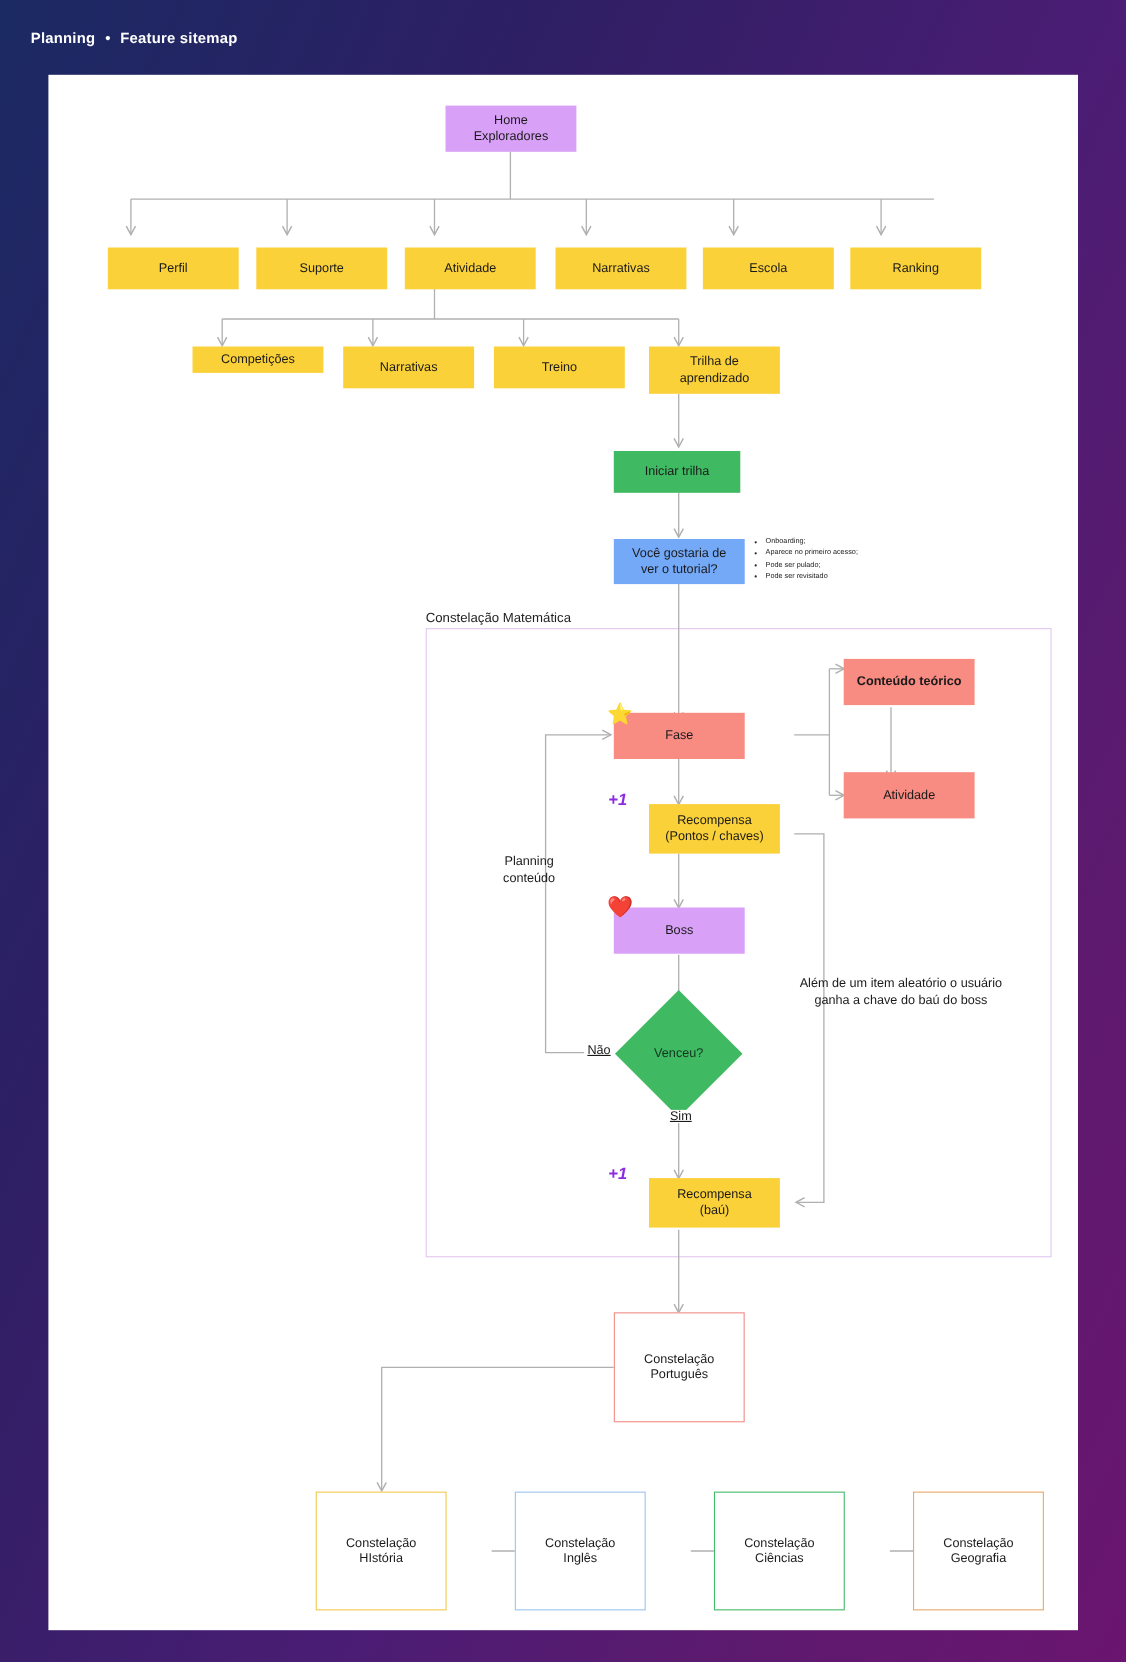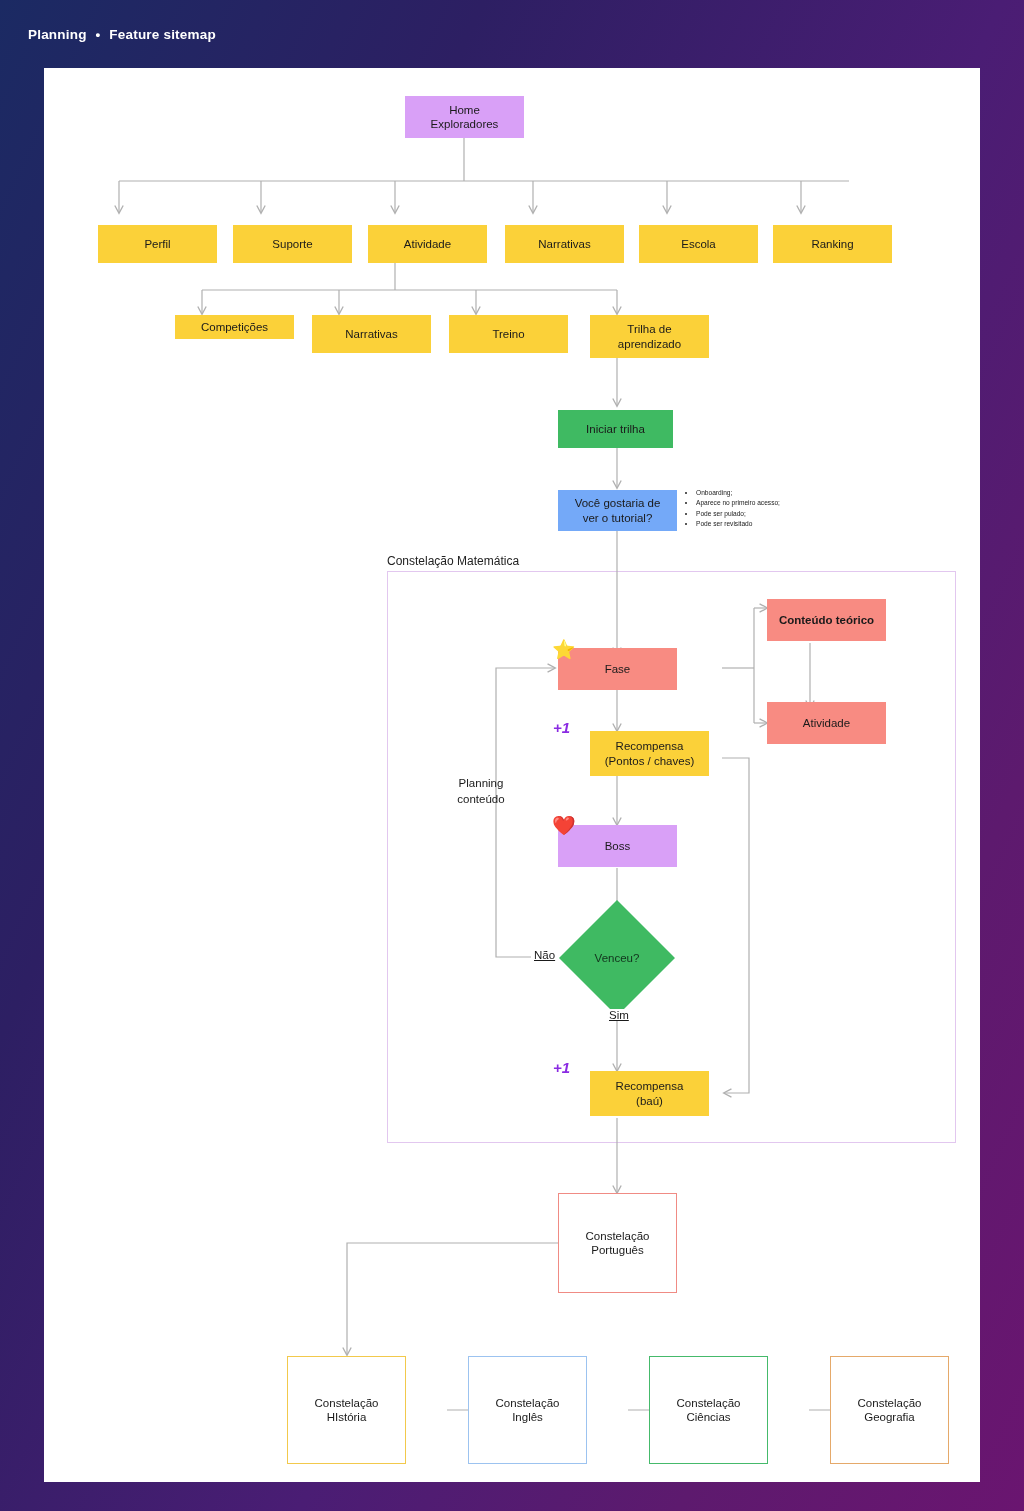--- a/index.html
+++ b/index.html
@@ -289,20 +289,22 @@
   </div>
 
   <div class="node n-yellow" style="left:514px; top:1003px; width:119px; height:45px;">Recompensa
 (baú)</div>
   <div class="badge-plus" style="left:509px; top:992px;">+1</div>
 
   <div class="free-text" style="left:392px; top:708px; width:90px;">Planning
 conteúdo</div>
   <div class="edge-label" style="left:487px; top:881px;">Não</div>
   <div class="edge-label" style="left:562px; top:941px;">Sim</div>
+  <div class="free-text" style="left:660px; top:819px; width:230px;">Além de um item aleatório o usuário
+ganha a chave do baú do boss</div>
 
   <div class="node n-outline ol-red" style="left:514px; top:1125px; width:119px; height:100px;">Constelação
 Português</div>
   <div class="node n-outline ol-amber" style="left:243px; top:1288px; width:119px; height:108px;">Constelação
 HIstória</div>
   <div class="node n-outline ol-blue" style="left:424px; top:1288px; width:119px; height:108px;">Constelação
 Inglês</div>
   <div class="node n-outline ol-green" style="left:605px; top:1288px; width:119px; height:108px;">Constelação
 Ciências</div>
   <div class="node n-outline ol-orange" style="left:786px; top:1288px; width:119px; height:108px;">Constelação

